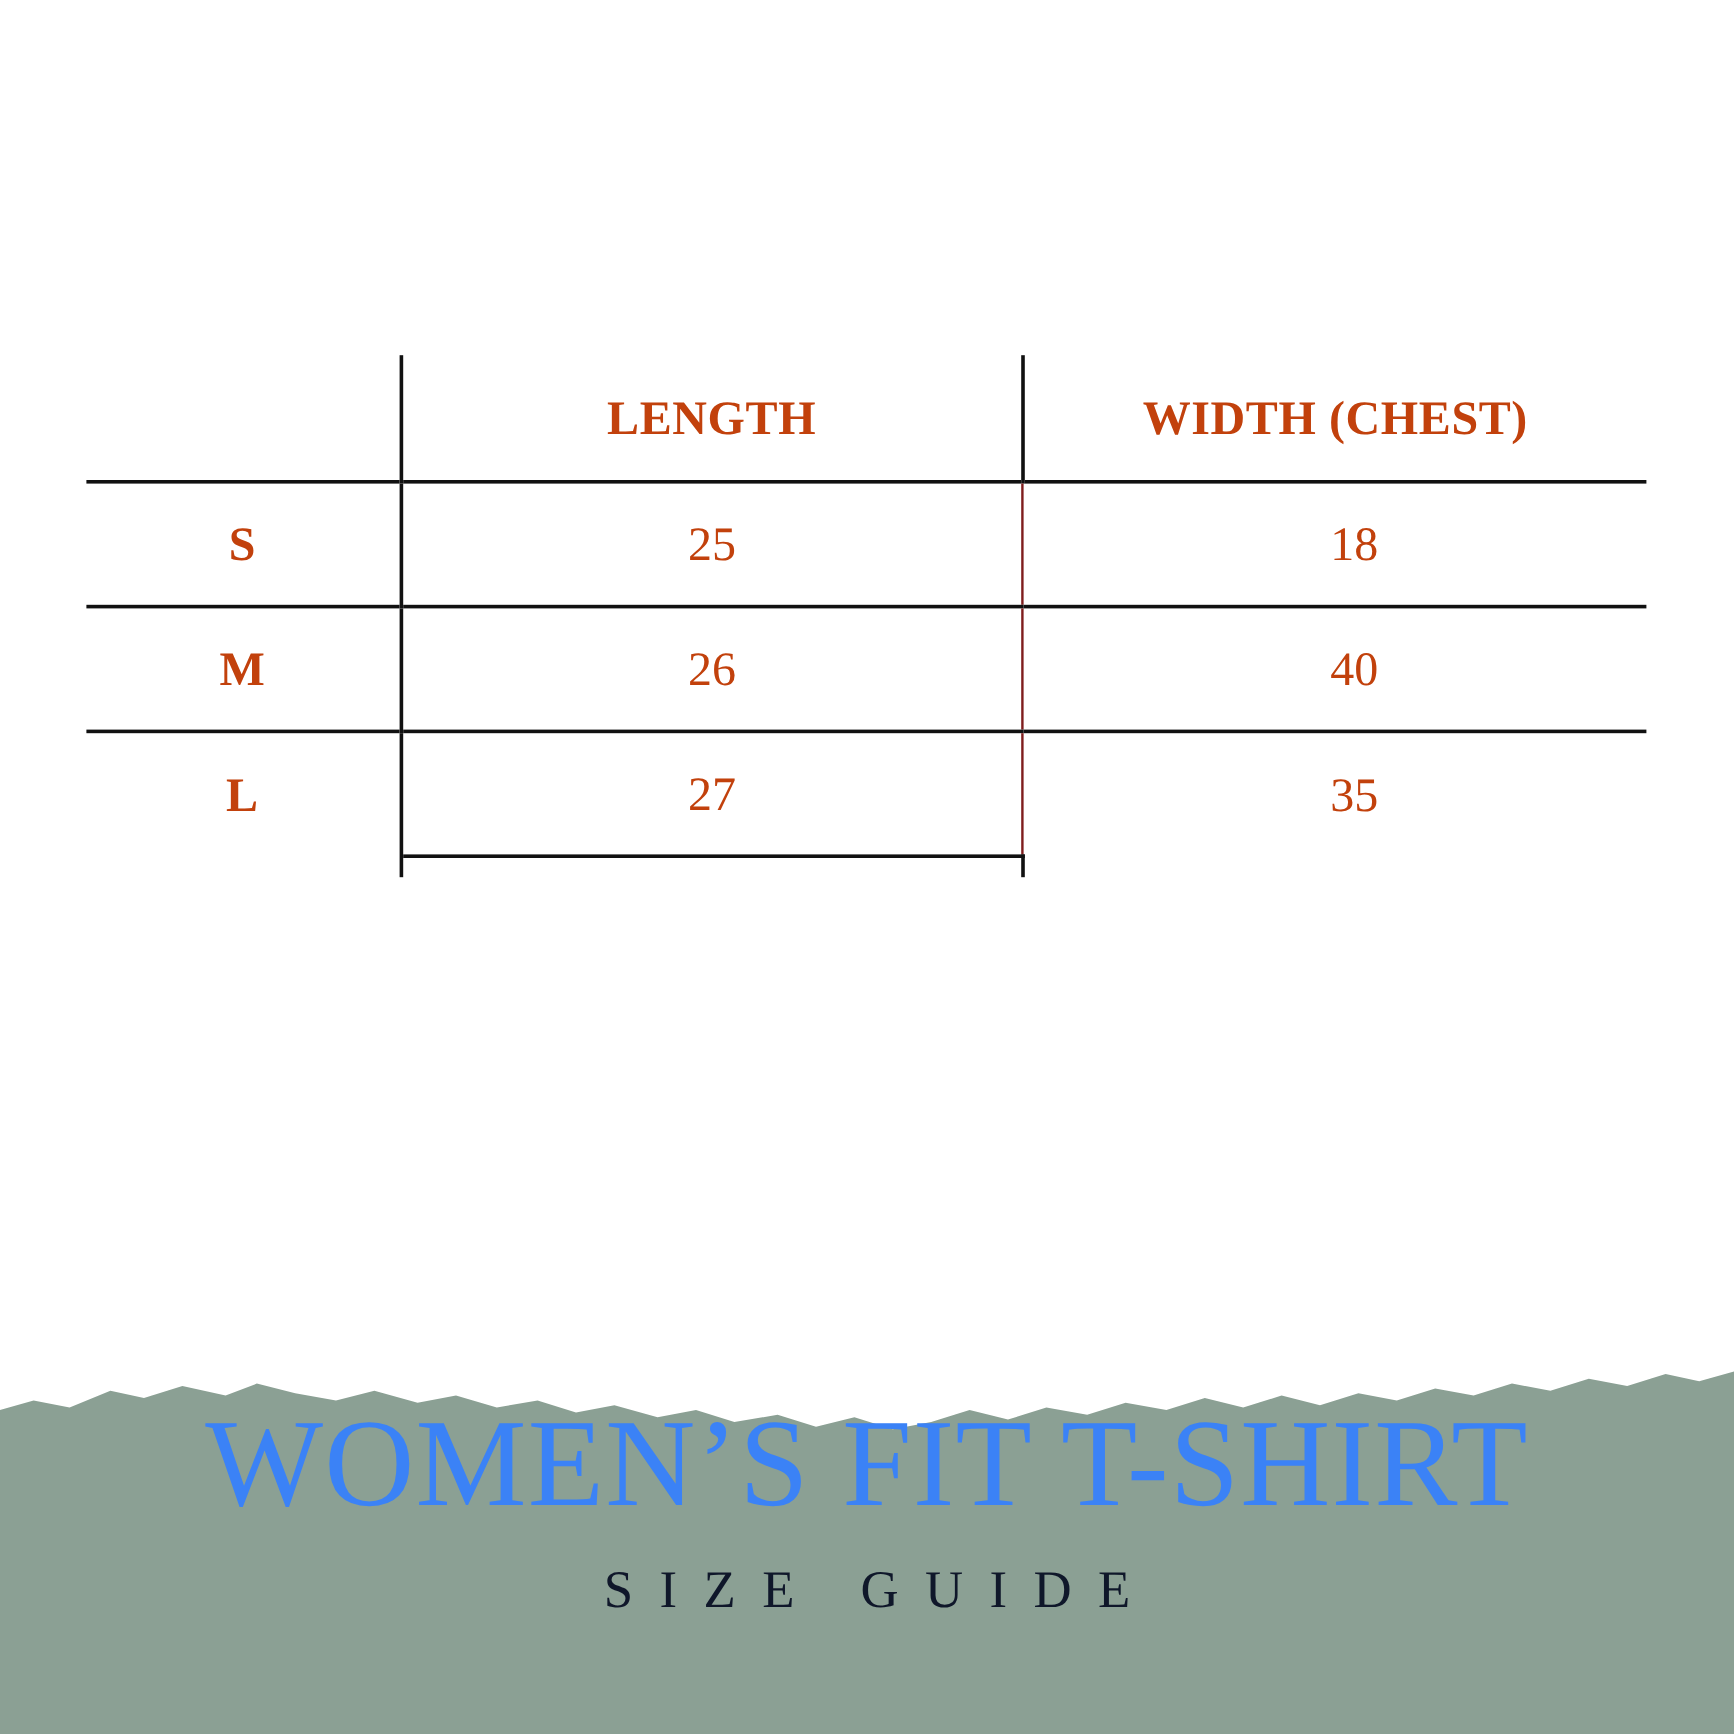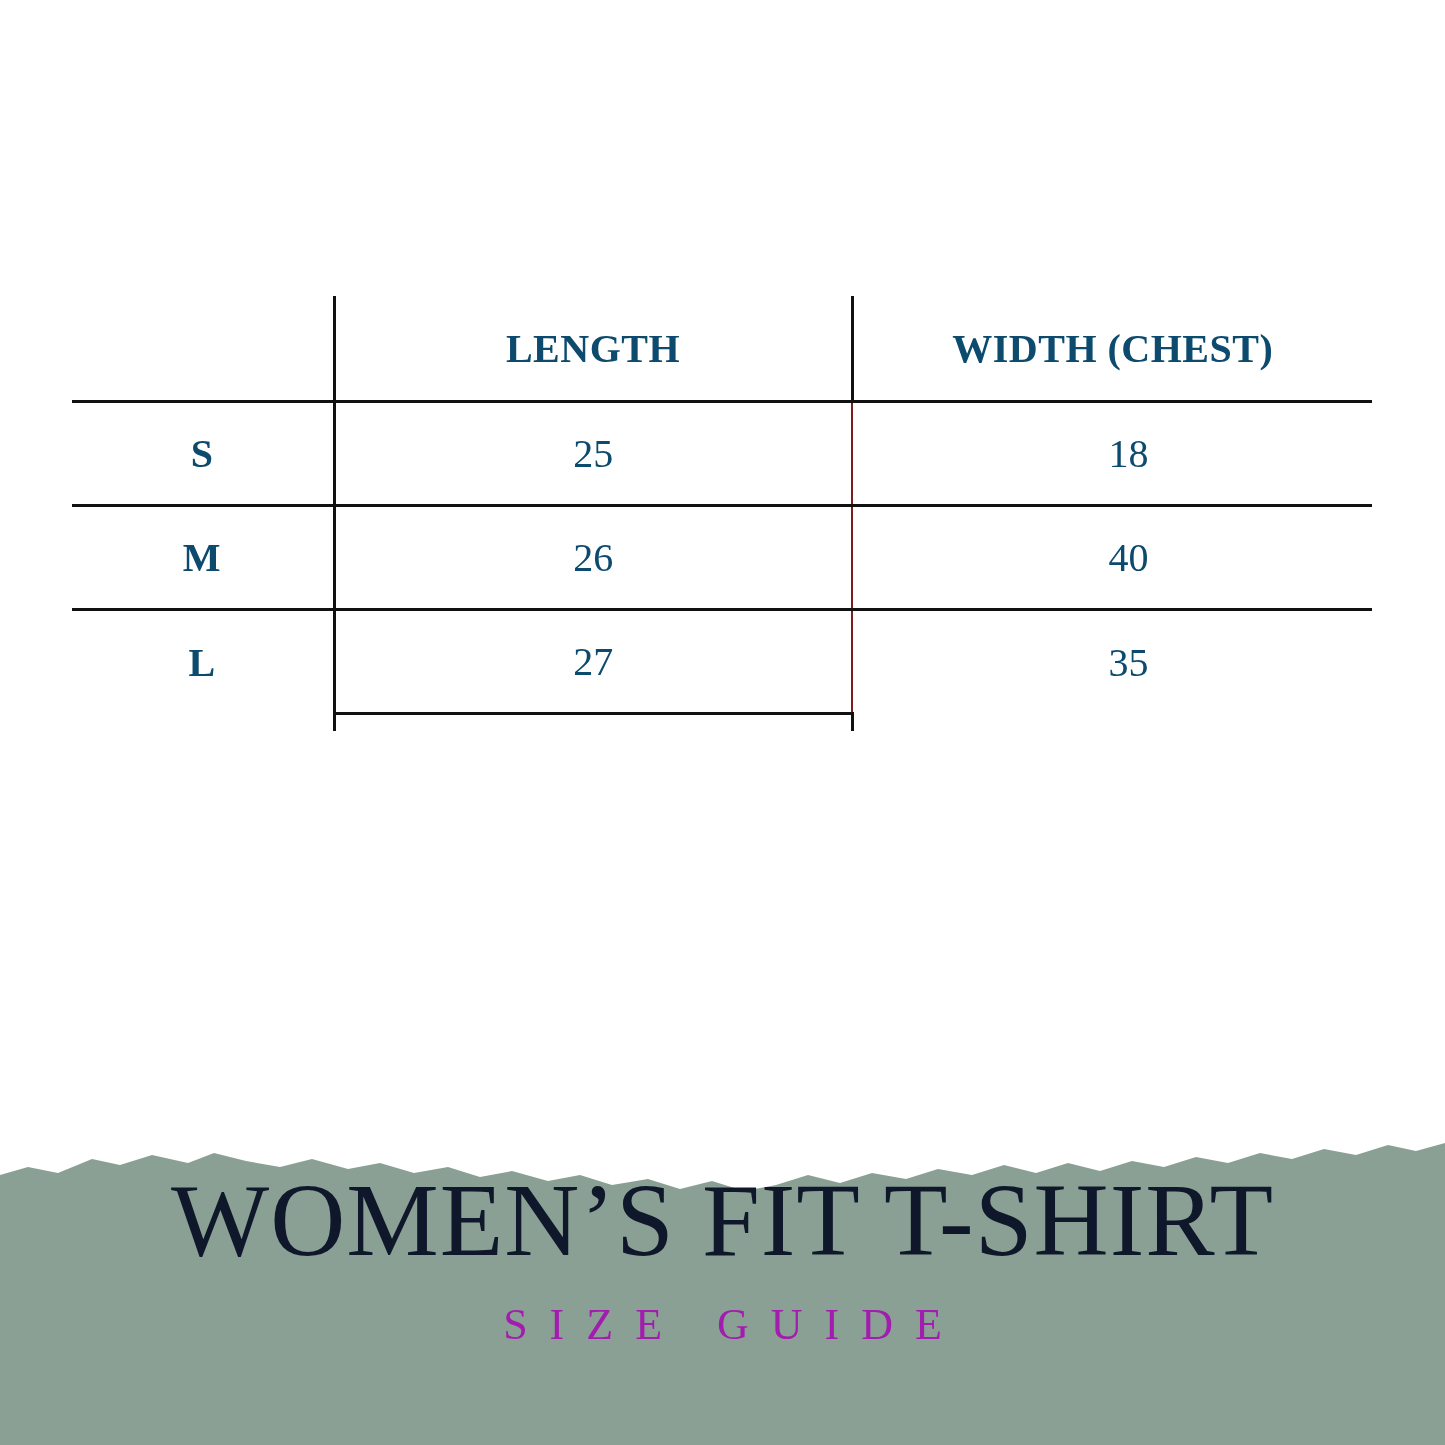--- a/index.html
+++ b/index.html
@@ -36,21 +36,21 @@
   table.size-table col.c-size  { width: 262px; }
   table.size-table col.c-len   { width: 518px; }
   table.size-table col.c-wid   { width: 520px; }
 
   table.size-table th,
   table.size-table td {
     border: 0;
     padding: 0;
     text-align: center;
     vertical-align: middle;
-    color: #0c4a6e;
+    color: #c2410c;
   }
 
   
   table.size-table thead th {
     height: 104px;
     font-size: 40px;
     font-weight: 700;
     letter-spacing: 0.5px;
   }
   table.size-table thead th.h-size {
@@ -112,29 +112,29 @@
     width: 1445px;
     height: 330px;
     display: flex;
     flex-direction: column;
     align-items: center;
     justify-content: flex-start;
     padding-top: 52px;
     box-sizing: border-box;
   }
   .banner-title {
-    color: #0f172a;
+    color: #3b82f6;
     font-size: 104px;
     line-height: 1.02;
     letter-spacing: 1px;
     font-weight: 400;
     white-space: nowrap;
   }
   .banner-sub {
-    color: #a21caf;
+    color: #0f172a;
     font-size: 44px;
     letter-spacing: 22px;
     font-weight: 400;
     margin-top: 26px;
     padding-left: 22px;
     white-space: nowrap;
   }
 </style>
 </head>
 <body>

